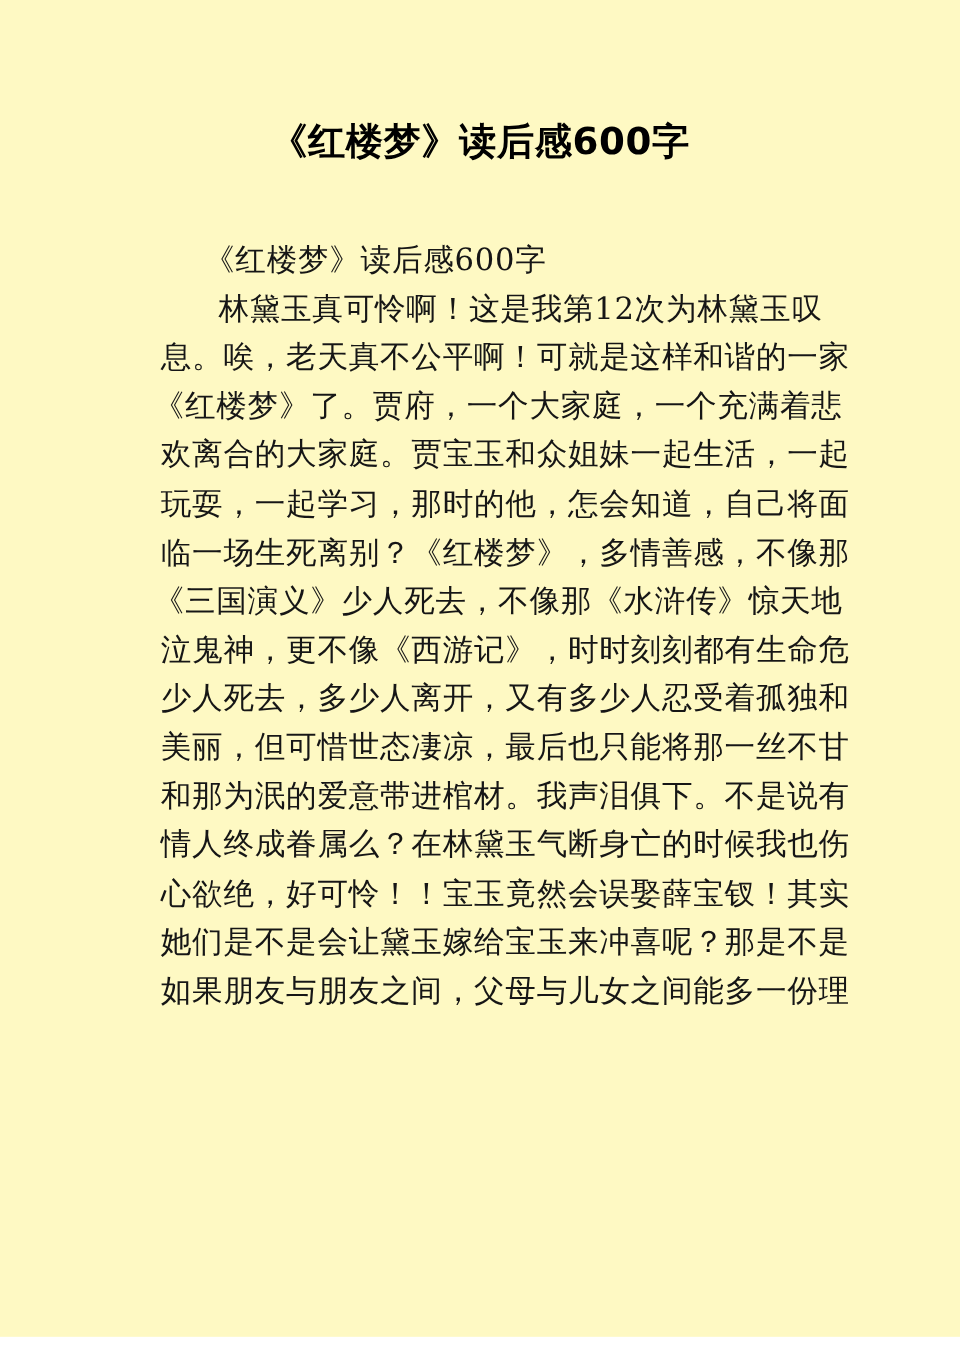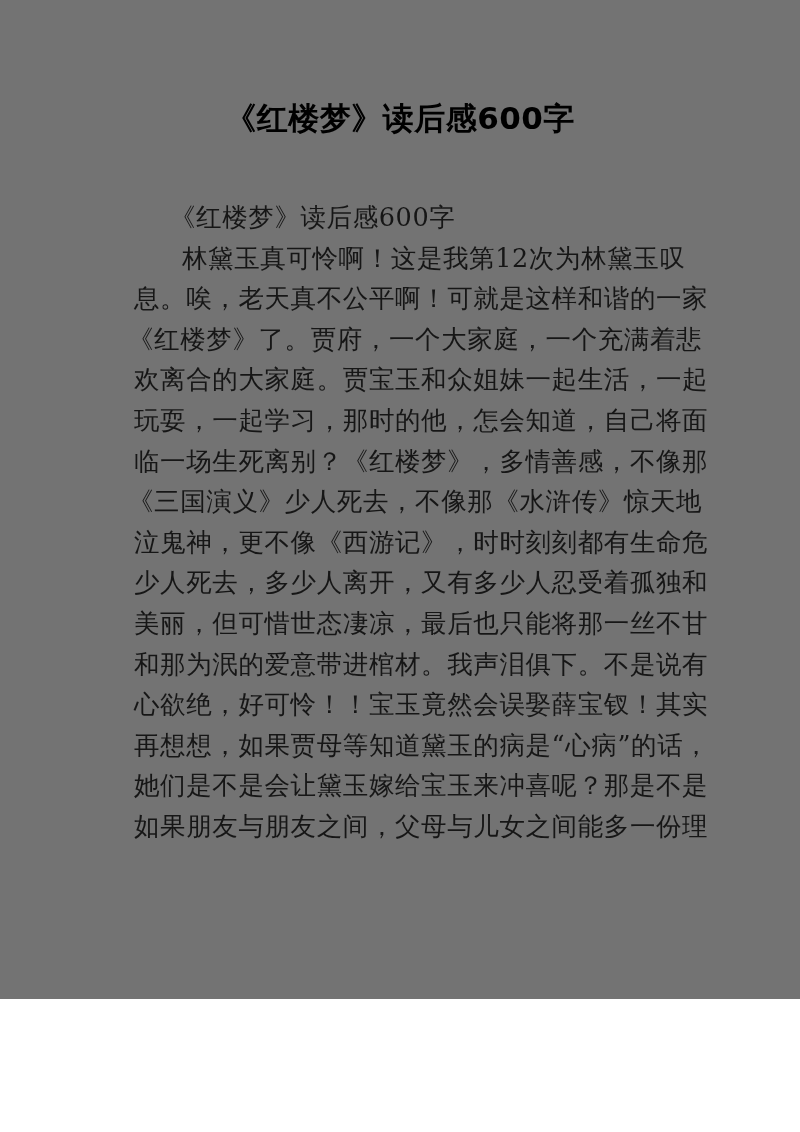--- a/index.html
+++ b/index.html
@@ -12,22 +12,22 @@
       height: 1132px;
       overflow: hidden;
       position: relative;
       font-family: "DejaVu Serif", "Liberation Serif", serif;
       color: #111111;
     }
     .page {
       position: absolute;
       left: 0; top: 0;
       width: 800px;
-      height: 999px;
-      background: #737373;
+      height: 1114px;
+      background: #fef9c3;
     }
     .doc-title {
       position: absolute;
       top: 96px;
       left: 0;
       width: 800px;
       text-align: center;
       font-family: "DejaVu Sans", "Liberation Sans", sans-serif;
       font-weight: bold;
       font-size: 31px;
@@ -65,18 +65,18 @@
     <div class="line">息。唉，老天真不公平啊！可就是这样和谐的一家</div>
     <div class="line pull-left">《红楼梦》了。贾府，一个大家庭，一个充满着悲</div>
     <div class="line">欢离合的大家庭。贾宝玉和众姐妹一起生活，一起</div>
     <div class="line">玩耍，一起学习，那时的他，怎会知道，自己将面</div>
     <div class="line">临一场生死离别？《红楼梦》，多情善感，不像那</div>
     <div class="line pull-left">《三国演义》少人死去，不像那《水浒传》惊天地</div>
     <div class="line">泣鬼神，更不像《西游记》，时时刻刻都有生命危</div>
     <div class="line">少人死去，多少人离开，又有多少人忍受着孤独和</div>
     <div class="line">美丽，但可惜世态凄凉，最后也只能将那一丝不甘</div>
     <div class="line">和那为泯的爱意带进棺材。我声泪俱下。不是说有</div>
+    <div class="line">情人终成眷属么？在林黛玉气断身亡的时候我也伤</div>
     <div class="line">心欲绝，好可怜！！宝玉竟然会误娶薛宝钗！其实</div>
-    <div class="line">再想想，如果贾母等知道黛玉的病是“心病”的话，</div>
     <div class="line">她们是不是会让黛玉嫁给宝玉来冲喜呢？那是不是</div>
     <div class="line">如果朋友与朋友之间，父母与儿女之间能多一份理</div>
   </div>
 </div>
 
 </body></html>

